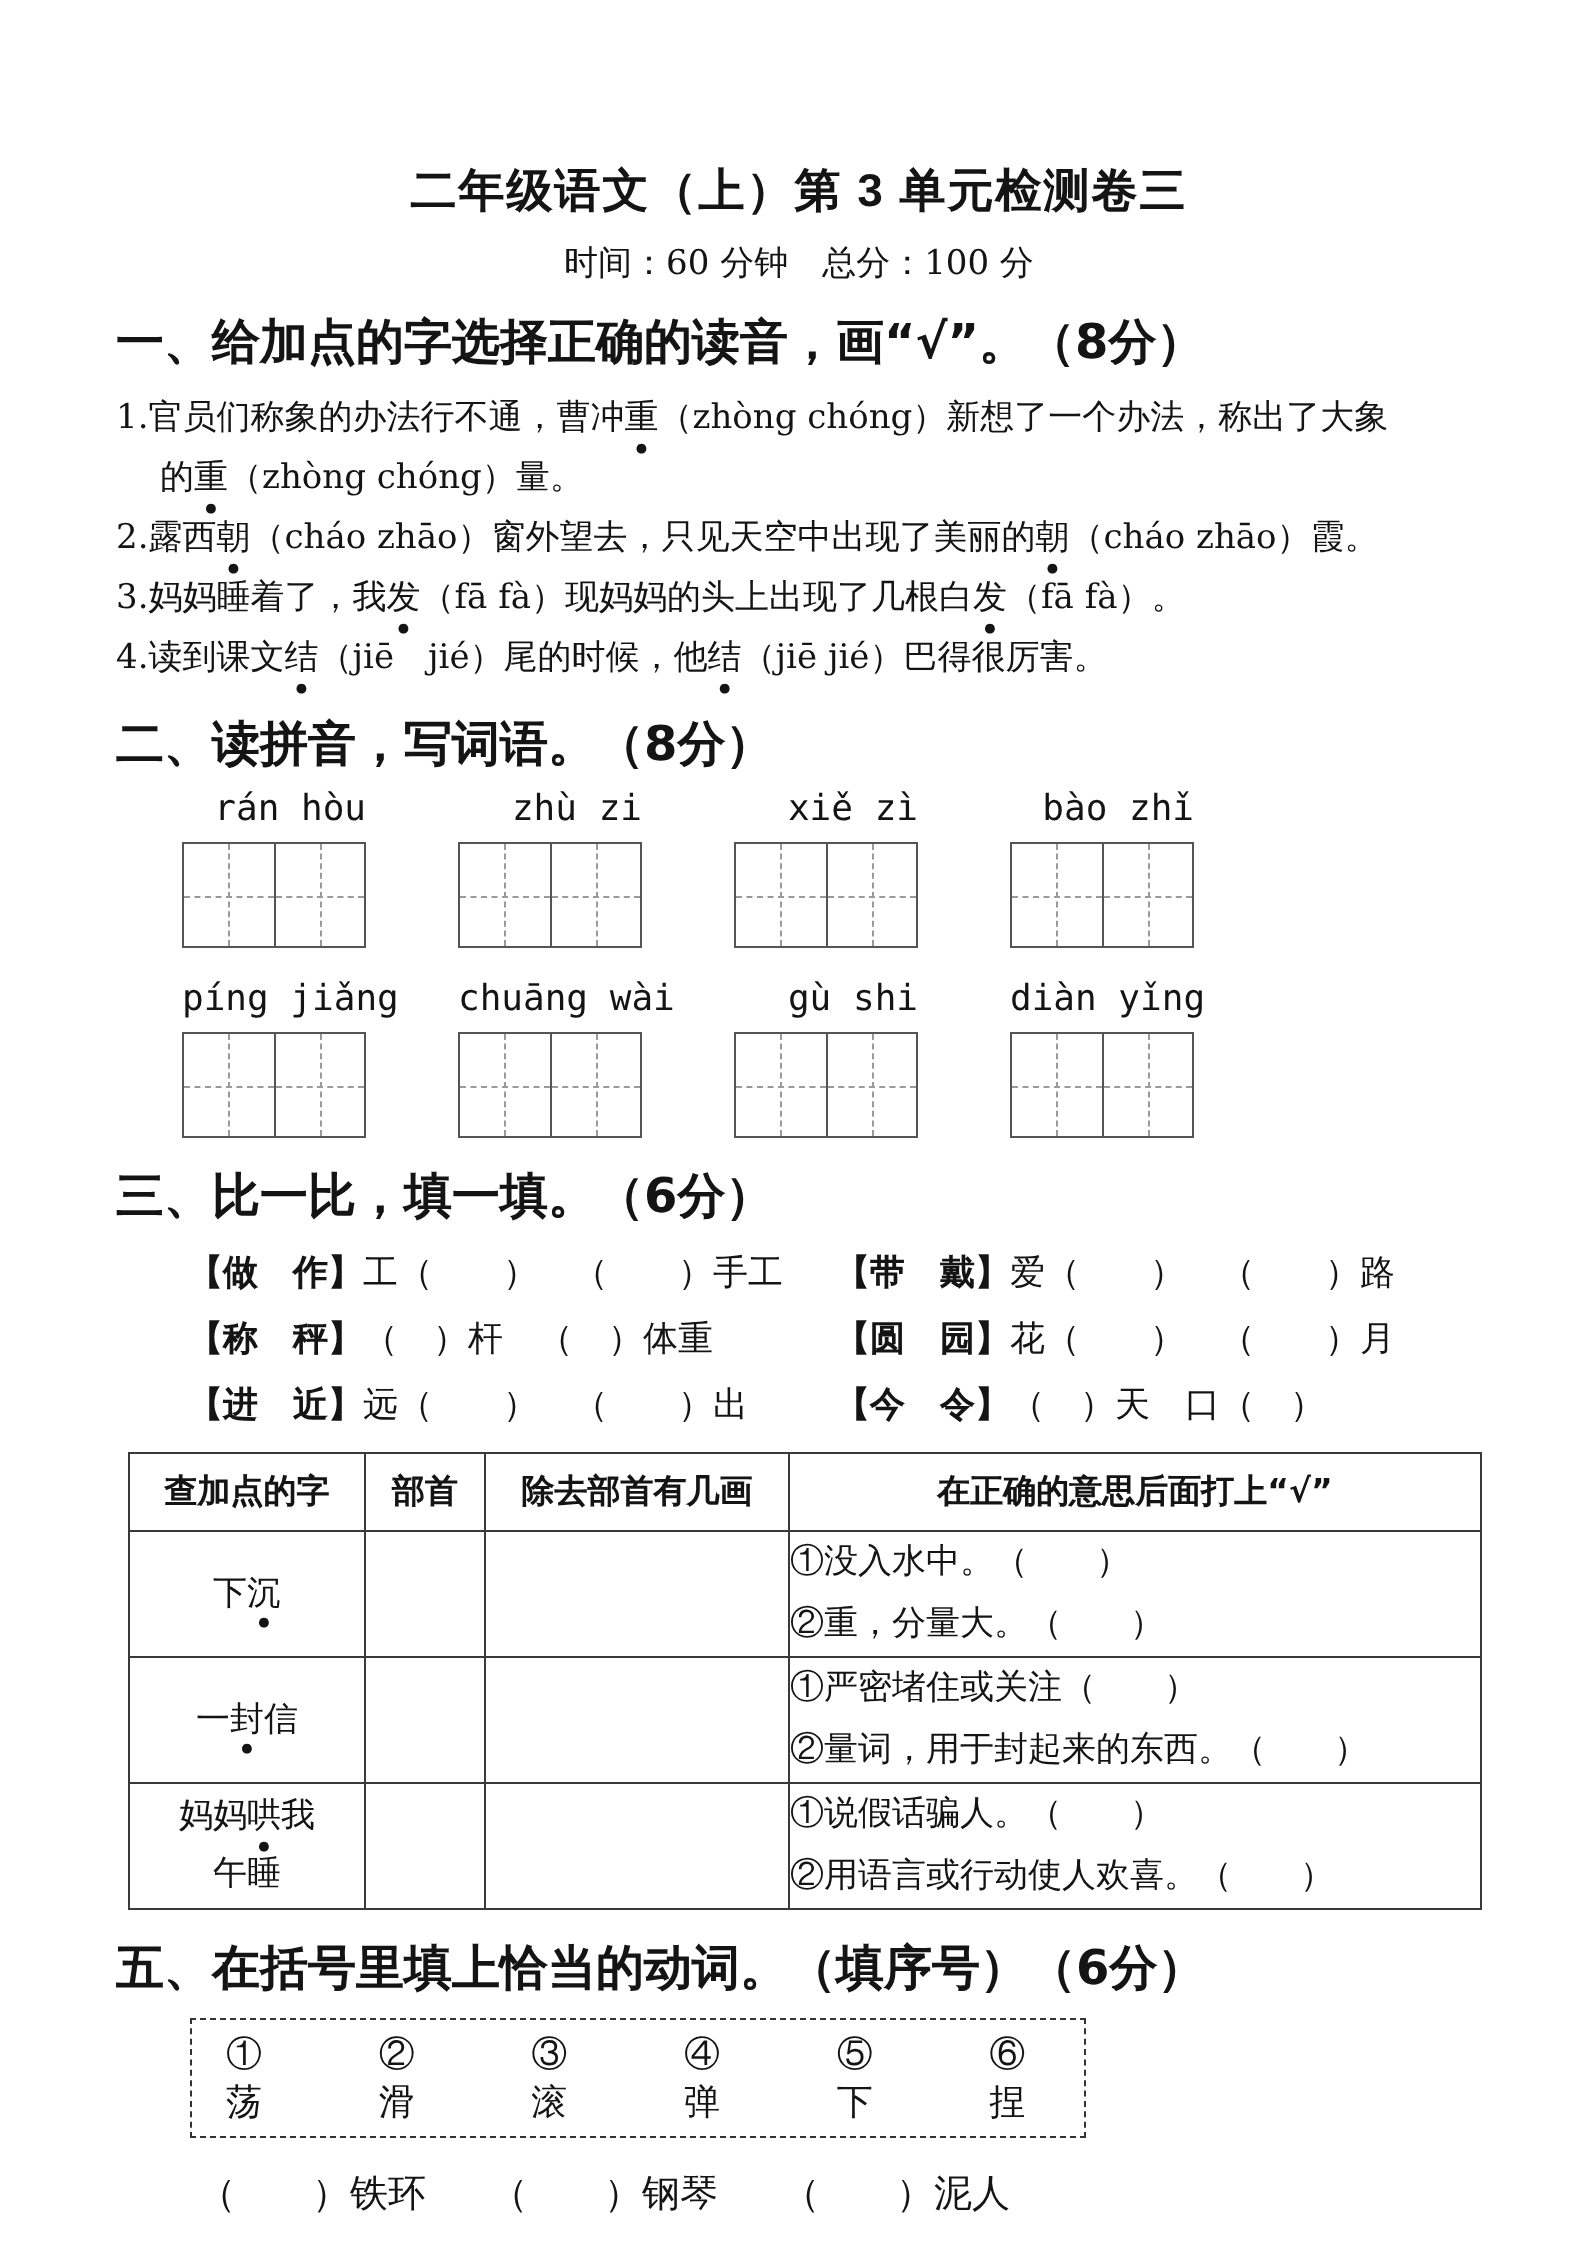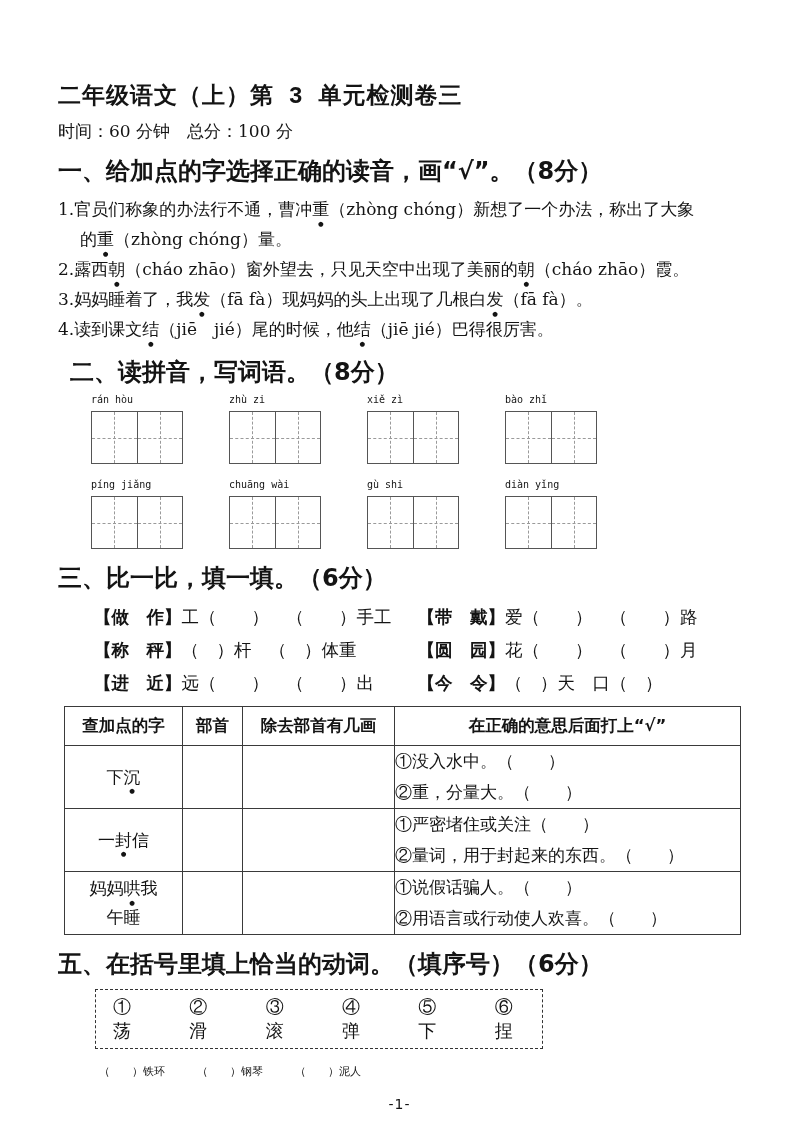--- a/index.html
+++ b/index.html
@@ -4,47 +4,47 @@
 <style>
   html,body{margin:0;padding:0;}
   body{
     width:793px;height:1122px;
     background:#ffffff;color:#141414;
     font-family:"DejaVu Serif", serif;
     overflow:hidden;
   }
   .page{box-sizing:border-box;width:793px;height:1122px;padding:80px 52px 0 58px;}
   .title{
-    text-align:left;font-family:Liberation Mono, monospace;
+    text-align:center;font-family:Liberation Sans, sans-serif;
     font-weight:bold;font-size:23px;letter-spacing:1px;
   }
-  .subtitle{text-align:left;font-size:17px;margin-top:9px;}
+  .subtitle{text-align:center;font-size:17px;margin-top:9px;}
   .sec-heading{
     font-family:"DejaVu Sans", sans-serif;font-weight:bold;
     font-size:24px;
   }
   .h1{margin:12px 0 7px 0;}
-  .h2{margin:12px 0 6px 12px;}
+  .h2{margin:12px 0 6px 0;}
   .h3{margin:13px 0 7px 0;}
   .h4{margin:11px 0 8px 0;}
   .h5{margin:13px 0 9px 0;}
   .q-line{font-size:17px;line-height:30px;}
   .q-line.indent{padding-left:22px;}
   .em-dot{position:relative;display:inline-block;}
   .em-dot::after{
     content:"●";position:absolute;left:0;right:0;bottom:-0.52em;
     text-align:center;font-size:6.5px;line-height:1;
   }
   
   .py-row{display:flex;gap:46px;padding-left:33px;margin-top:2px;}
   .py-row.second{margin-top:15px;}
   .py-group{width:92px;flex:0 0 auto;}
   .py-label{
-    font-family:"DejaVu Sans Mono", monospace;font-size:10px;
-    text-align:left;white-space:nowrap;margin-bottom:6px;
+    font-family:"DejaVu Sans Mono", monospace;font-size:18px;
+    text-align:right;white-space:nowrap;margin-bottom:6px;
   }
   .tian-box{display:flex;width:92px;height:53px;border:1.8px solid #555;box-sizing:border-box;}
   .tian-cell{flex:1;position:relative;}
   .tian-cell + .tian-cell{border-left:1.8px solid #555;}
   .tian-cell::before{content:"";position:absolute;left:50%;top:0;bottom:0;border-left:1px dashed #9a9a9a;}
   .tian-cell::after{content:"";position:absolute;top:50%;left:0;right:0;border-top:1px dashed #9a9a9a;}
   
   .cmp-row{display:grid;grid-template-columns:1fr 1fr;padding-left:36px;font-size:17.5px;line-height:33px;}
   .cmp-label{font-weight:bold;}
   
@@ -59,21 +59,21 @@
   td.meanings{font-size:17px;padding:5px 10px;vertical-align:middle;}
   td.meanings div{line-height:31px;}
   tbody td{height:62px;}
   
   .word-bank{
     box-sizing:border-box;margin-left:37px;width:448px;
     border:1.8px dashed #333;
     display:flex;align-items:center;
     padding:5px 17px;font-size:18px;margin-top:2px;gap:46px;
   }
-  .answers{display:flex;gap:32px;padding-left:41px;margin-top:15px;font-size:11px;}
+  .answers{display:flex;gap:32px;padding-left:41px;margin-top:15px;font-size:19px;}
   .footer{
     text-align:center;margin-top:17px;font-size:14px;
     font-family:"DejaVu Sans", sans-serif;letter-spacing:1px;
   }
 </style>
 </head>
 <body>
 
 <div class="page">
 

